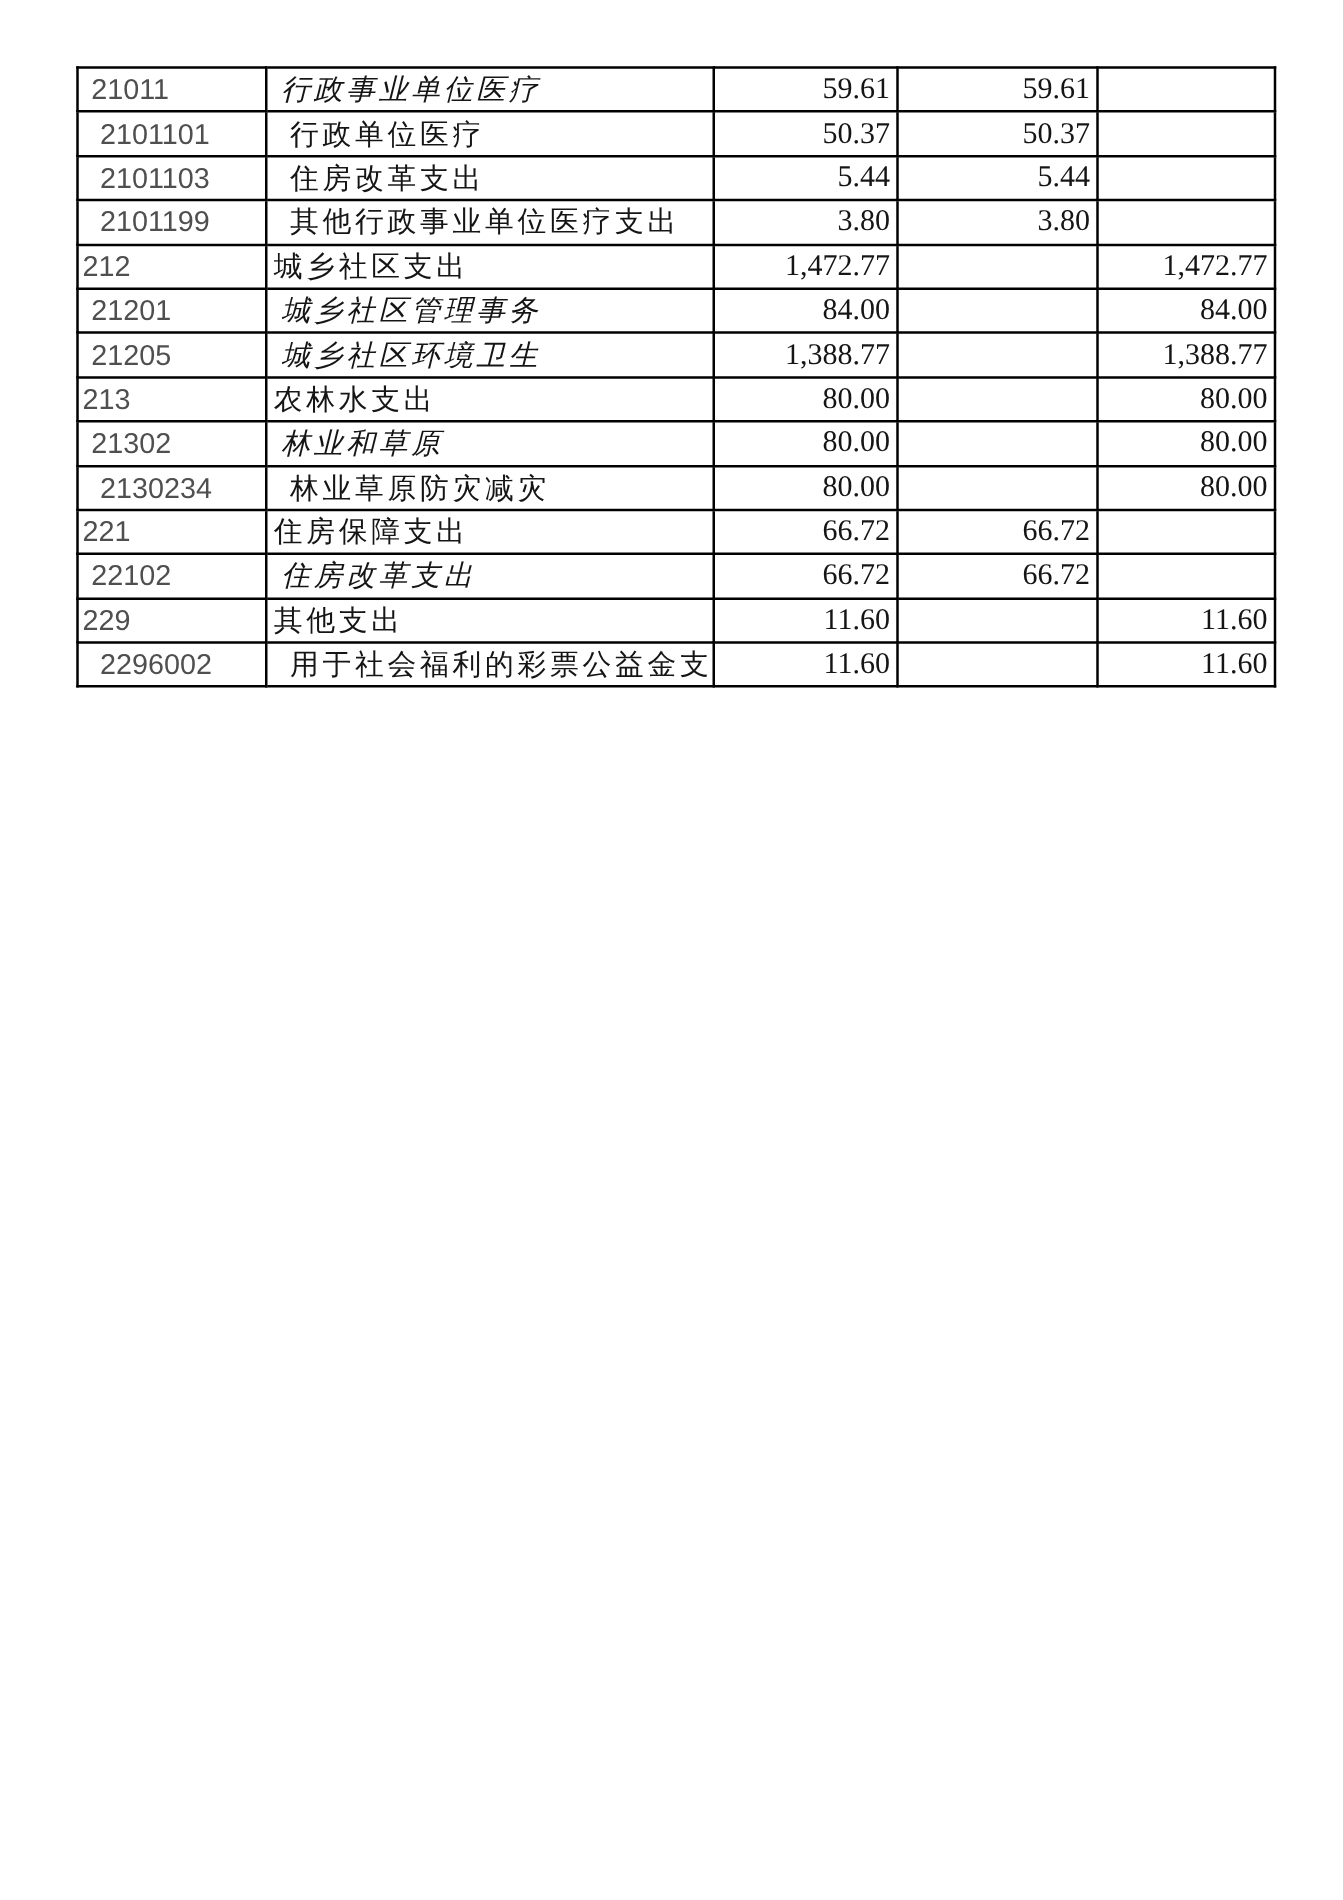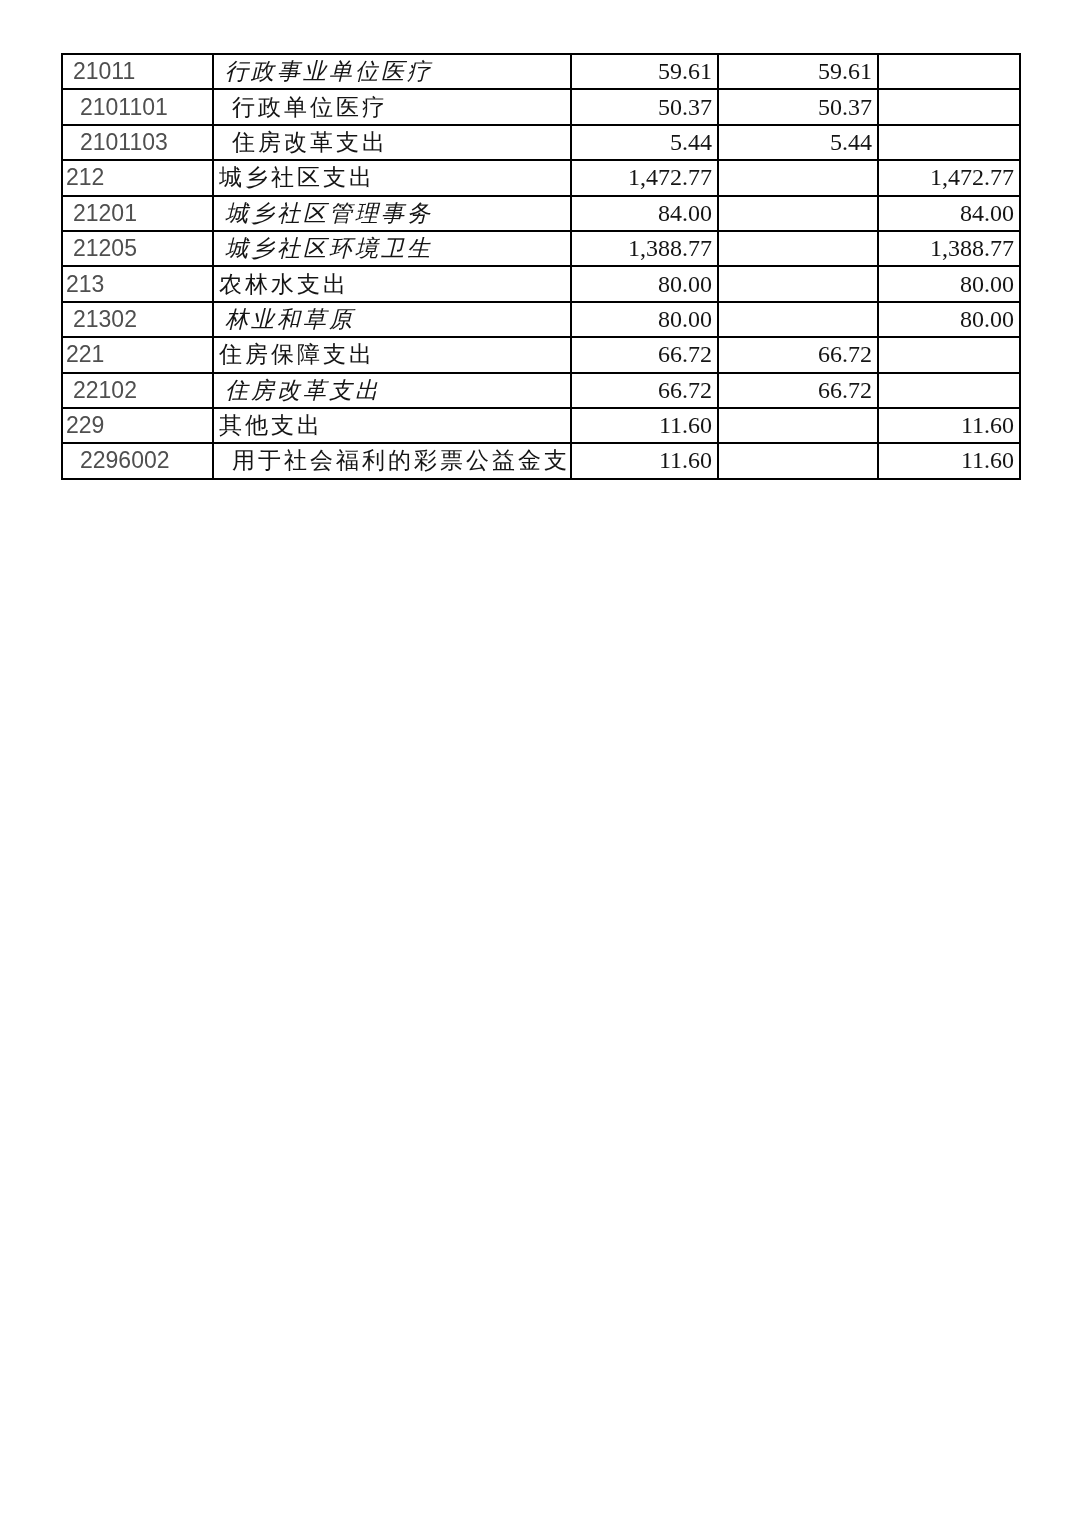--- a/index.html
+++ b/index.html
@@ -86,20 +86,27 @@
           <td class="amount"></td>
         </tr>
         <tr>
           <td class="code lvl3">2101103</td>
           <td class="name lvl3">住房改革支出</td>
           <td class="amount">5.44</td>
           <td class="amount">5.44</td>
           <td class="amount"></td>
         </tr>
         <tr>
+          <td class="code lvl3">2101199</td>
+          <td class="name lvl3">其他行政事业单位医疗支出</td>
+          <td class="amount">3.80</td>
+          <td class="amount">3.80</td>
+          <td class="amount"></td>
+        </tr>
+        <tr>
           <td class="code lvl1">212</td>
           <td class="name lvl1">城乡社区支出</td>
           <td class="amount">1,472.77</td>
           <td class="amount"></td>
           <td class="amount">1,472.77</td>
         </tr>
         <tr>
           <td class="code lvl2">21201</td>
           <td class="name lvl2">城乡社区管理事务</td>
           <td class="amount">84.00</td>
@@ -116,20 +123,27 @@
         <tr>
           <td class="code lvl1">213</td>
           <td class="name lvl1">农林水支出</td>
           <td class="amount">80.00</td>
           <td class="amount"></td>
           <td class="amount">80.00</td>
         </tr>
         <tr>
           <td class="code lvl2">21302</td>
           <td class="name lvl2">林业和草原</td>
+          <td class="amount">80.00</td>
+          <td class="amount"></td>
+          <td class="amount">80.00</td>
+        </tr>
+        <tr>
+          <td class="code lvl3">2130234</td>
+          <td class="name lvl3">林业草原防灾减灾</td>
           <td class="amount">80.00</td>
           <td class="amount"></td>
           <td class="amount">80.00</td>
         </tr>
         <tr>
           <td class="code lvl1">221</td>
           <td class="name lvl1">住房保障支出</td>
           <td class="amount">66.72</td>
           <td class="amount">66.72</td>
           <td class="amount"></td>

